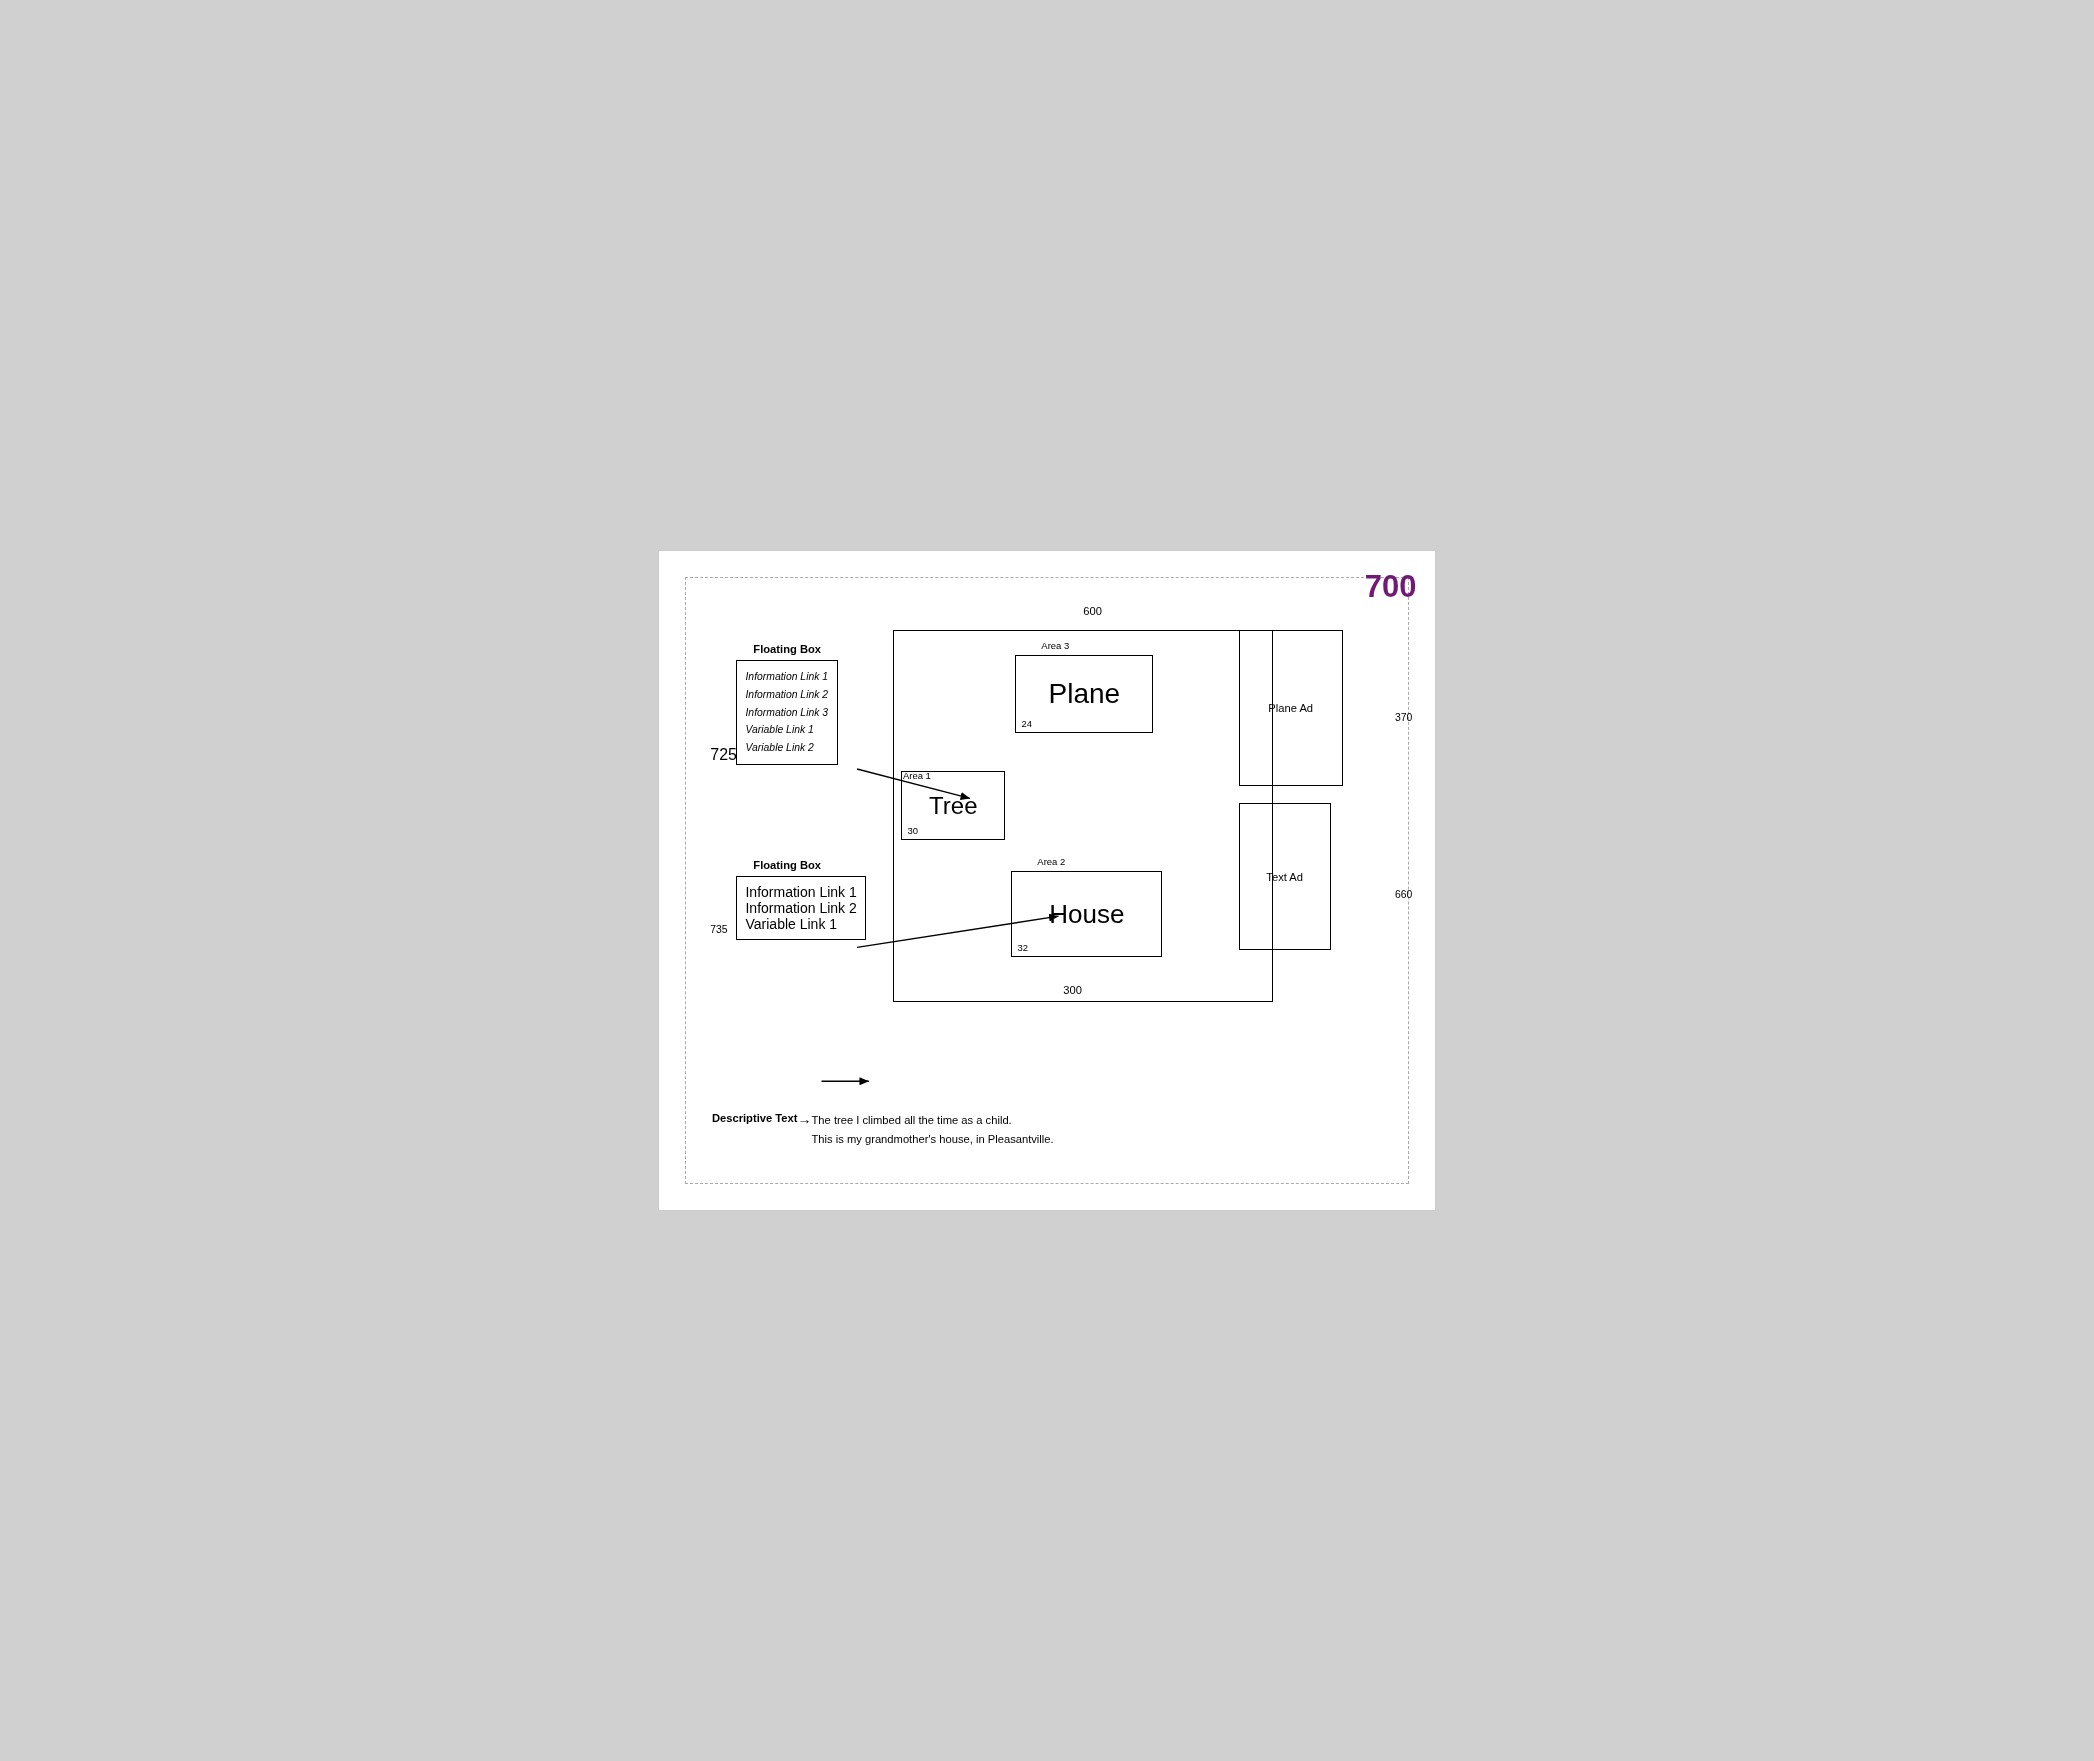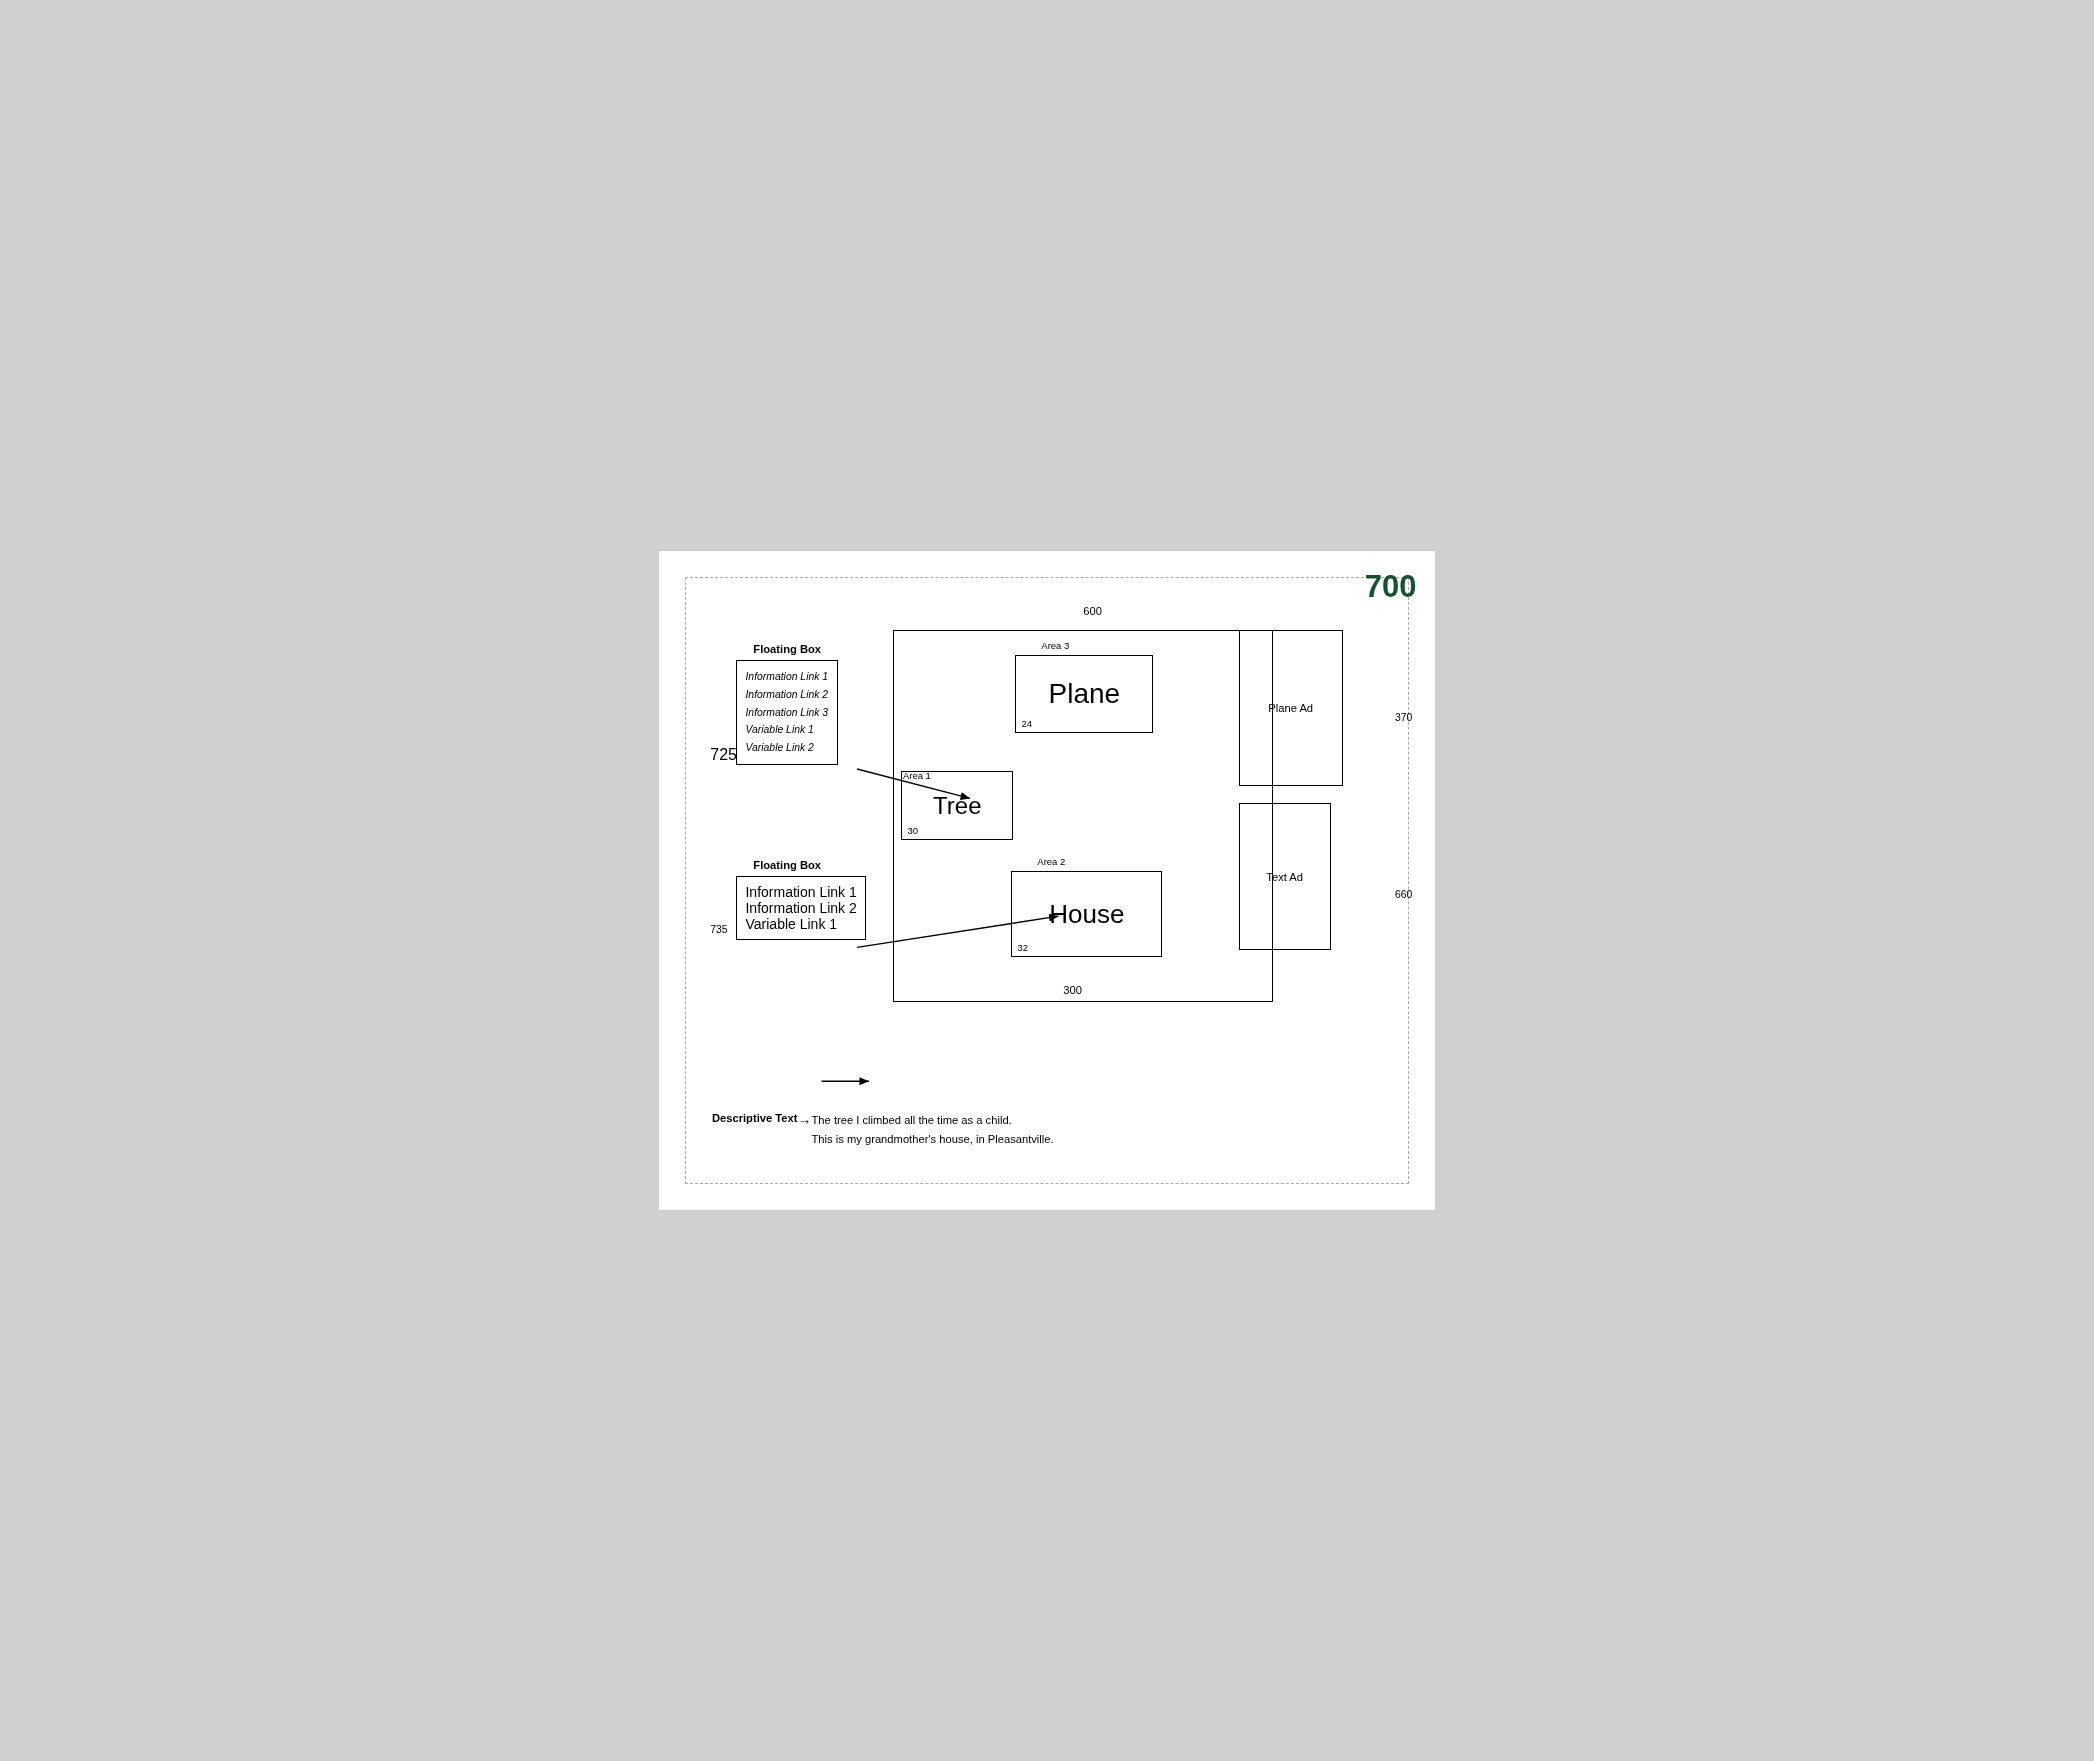--- a/index.html
+++ b/index.html
@@ -27,21 +27,21 @@
       position: relative;
       padding: 17.3px;
     }
     
     .fig-number {
       position: absolute;
       top: -8.6px;
       right: -8.6px;
       font-size: 31px;
       font-weight: bold;
-      color: #14532d;
+      color: #701a75;
     }
     
     .label-600 {
       position: absolute;
       top: 10.4px;
       left: 380px;
       font-size: 11.2px;
       color: #000;
     }
     
@@ -87,21 +87,21 @@
     .area1-label {
       position: absolute;
       top: 139px;
       left: 8.6px;
       font-size: 9.5px;
     }
     .area1-box {
       position: absolute;
       top: 140px;
       left: 7px;
-      width: 112px;
+      width: 104px;
       height: 69px;
       border: 1.7px solid #000;
       display: flex;
       flex-direction: column;
       justify-content: center;
       align-items: center;
     }
     .area1-title {
       font-size: 24px;
     }

